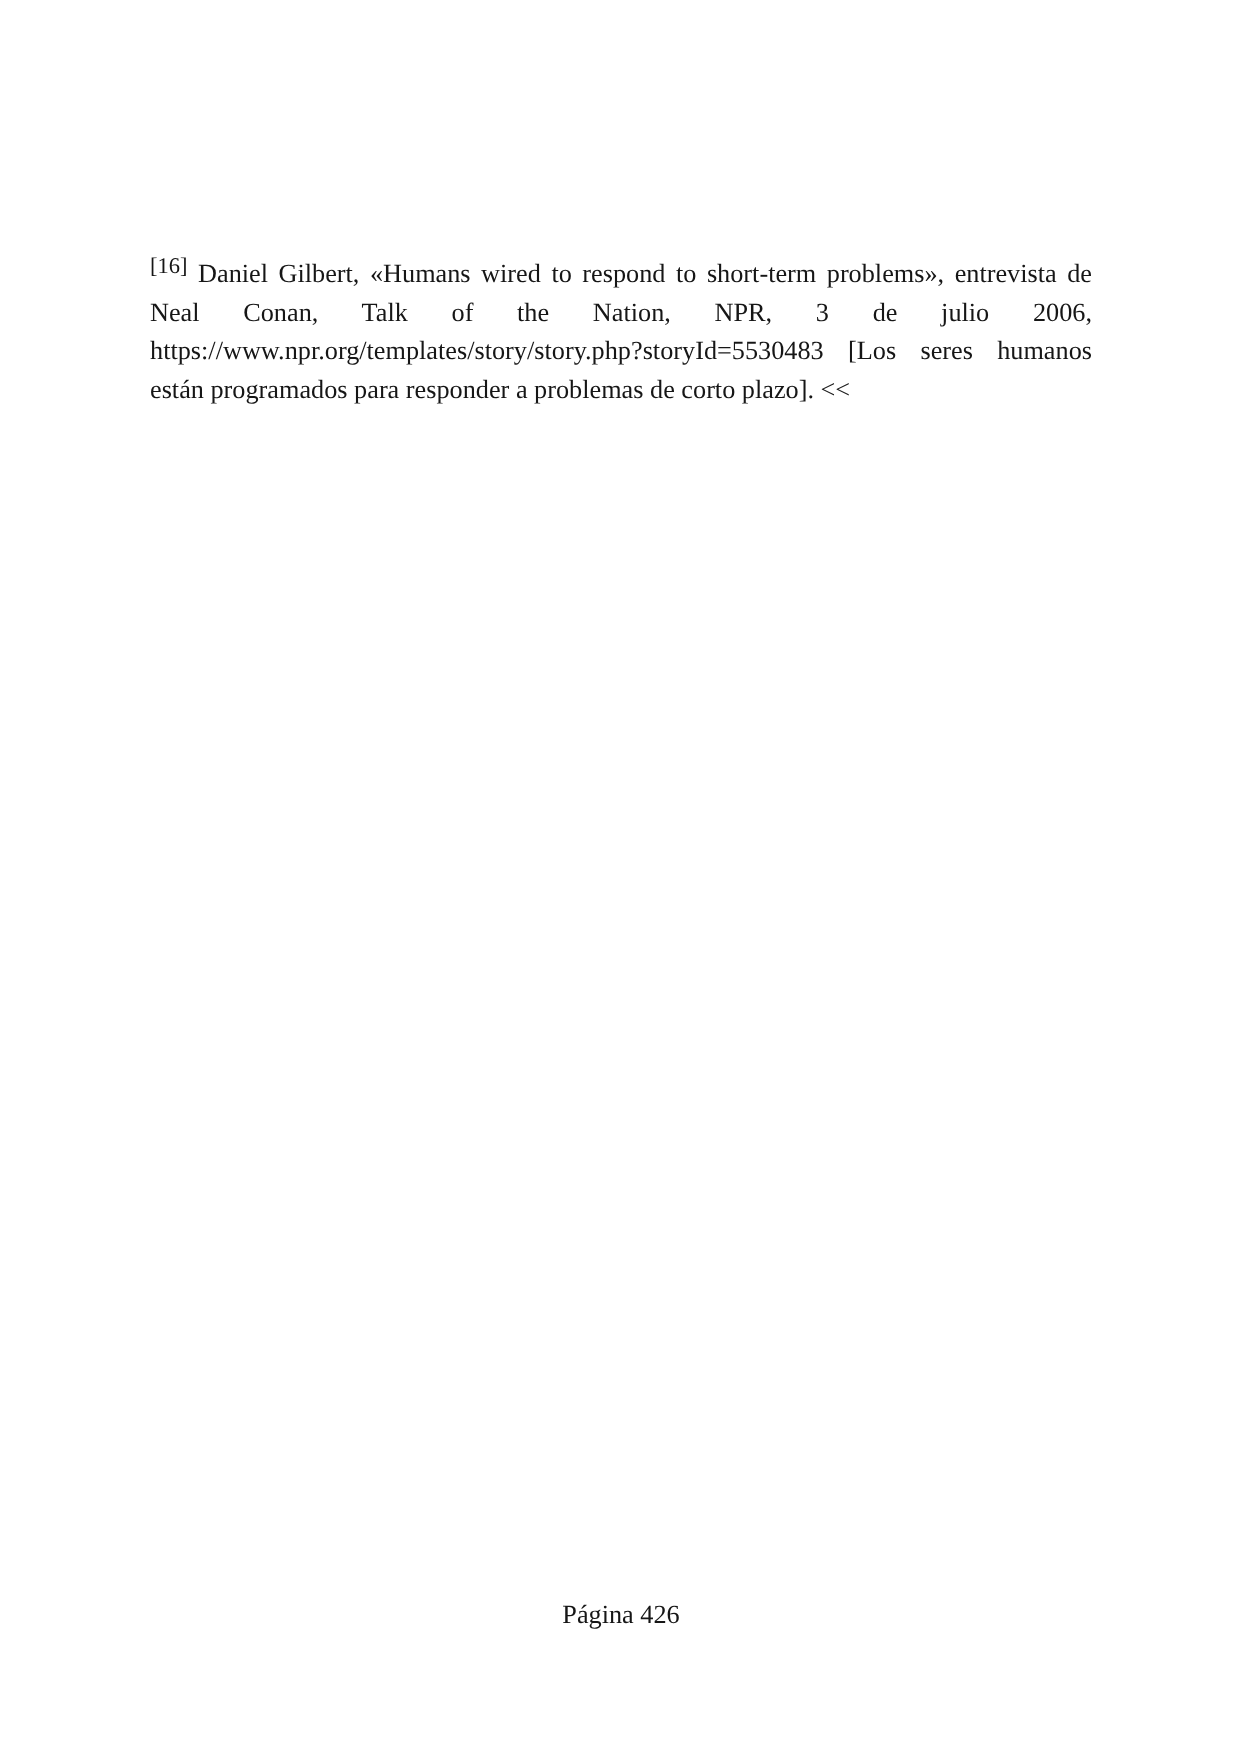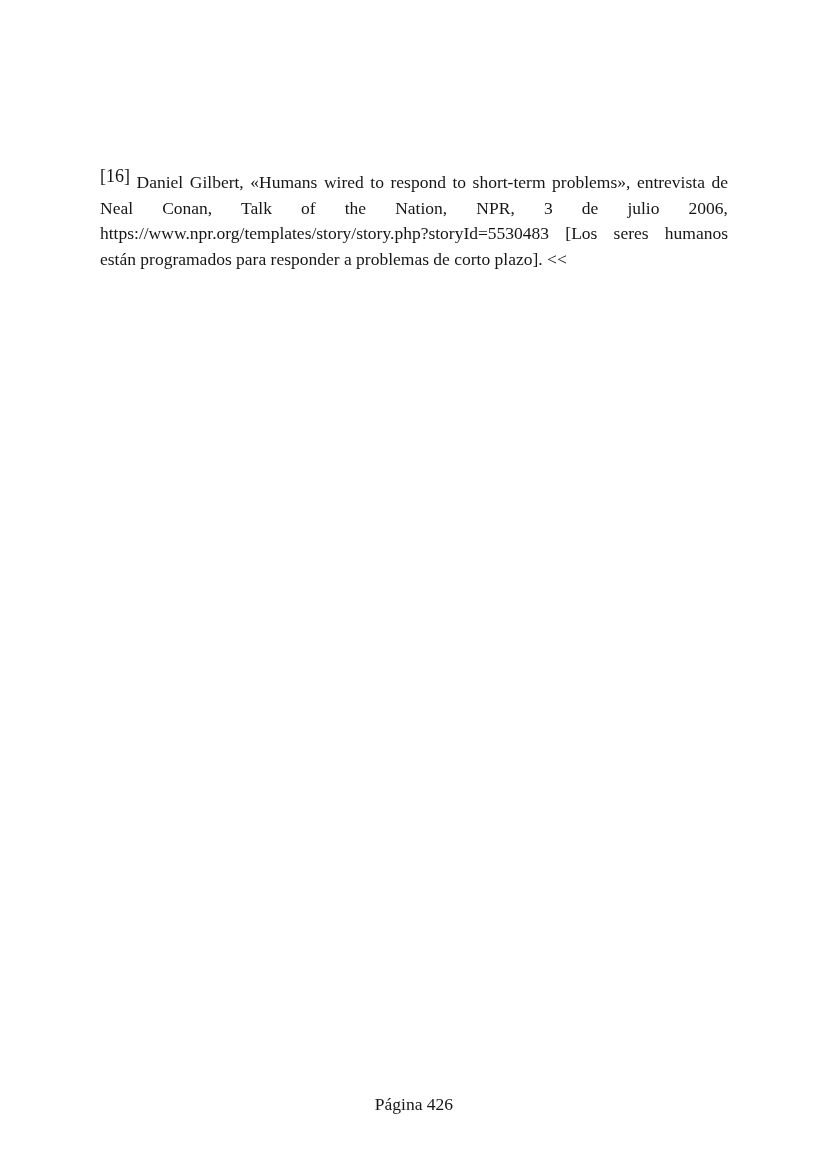--- a/index.html
+++ b/index.html
@@ -22,33 +22,33 @@
     left: 100px;
     top: 170px;
     width: 628px;
     margin: 0;
     font-size: 17.5px;
     line-height: 25.5px;
     color: #161616;
     text-align: justify;
   }
   .fn-marker {
-    font-size: 18px;
+    font-size: 15px;
     line-height: 0;
     vertical-align: 6px;
   }
   .italic { }
   .backlink {
     white-space: nowrap;
     cursor: pointer;
   }
   .footer {
     position: absolute;
     left: 0;
-    top: 1092px;
+    top: 1064px;
     width: 828px;
     margin: 0;
     text-align: center;
     font-size: 17.5px;
     line-height: 25px;
     color: #161616;
   }
 </style>
 </head>
 <body>

